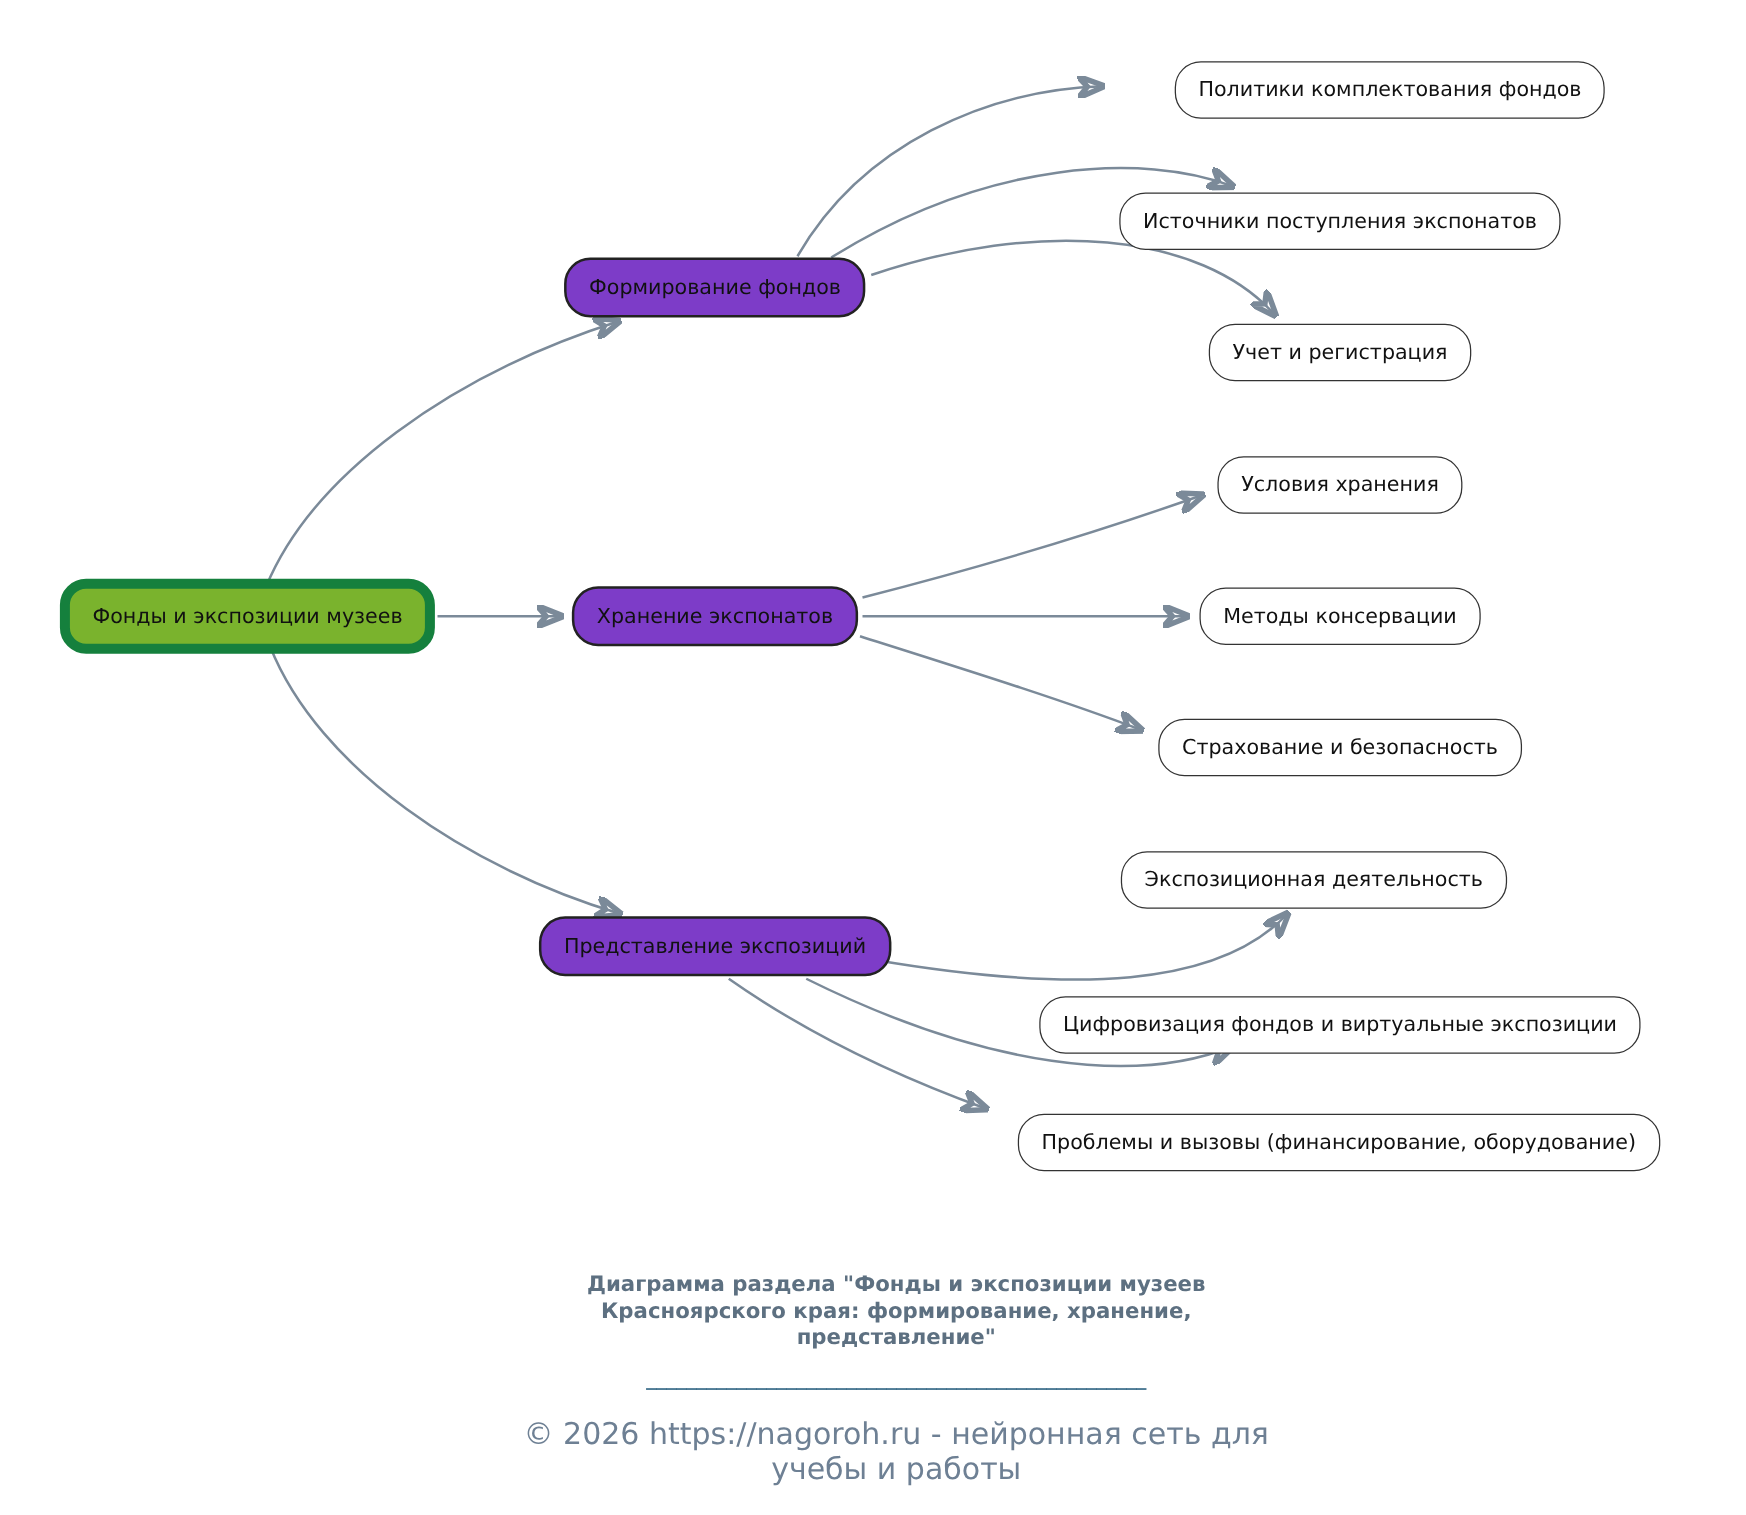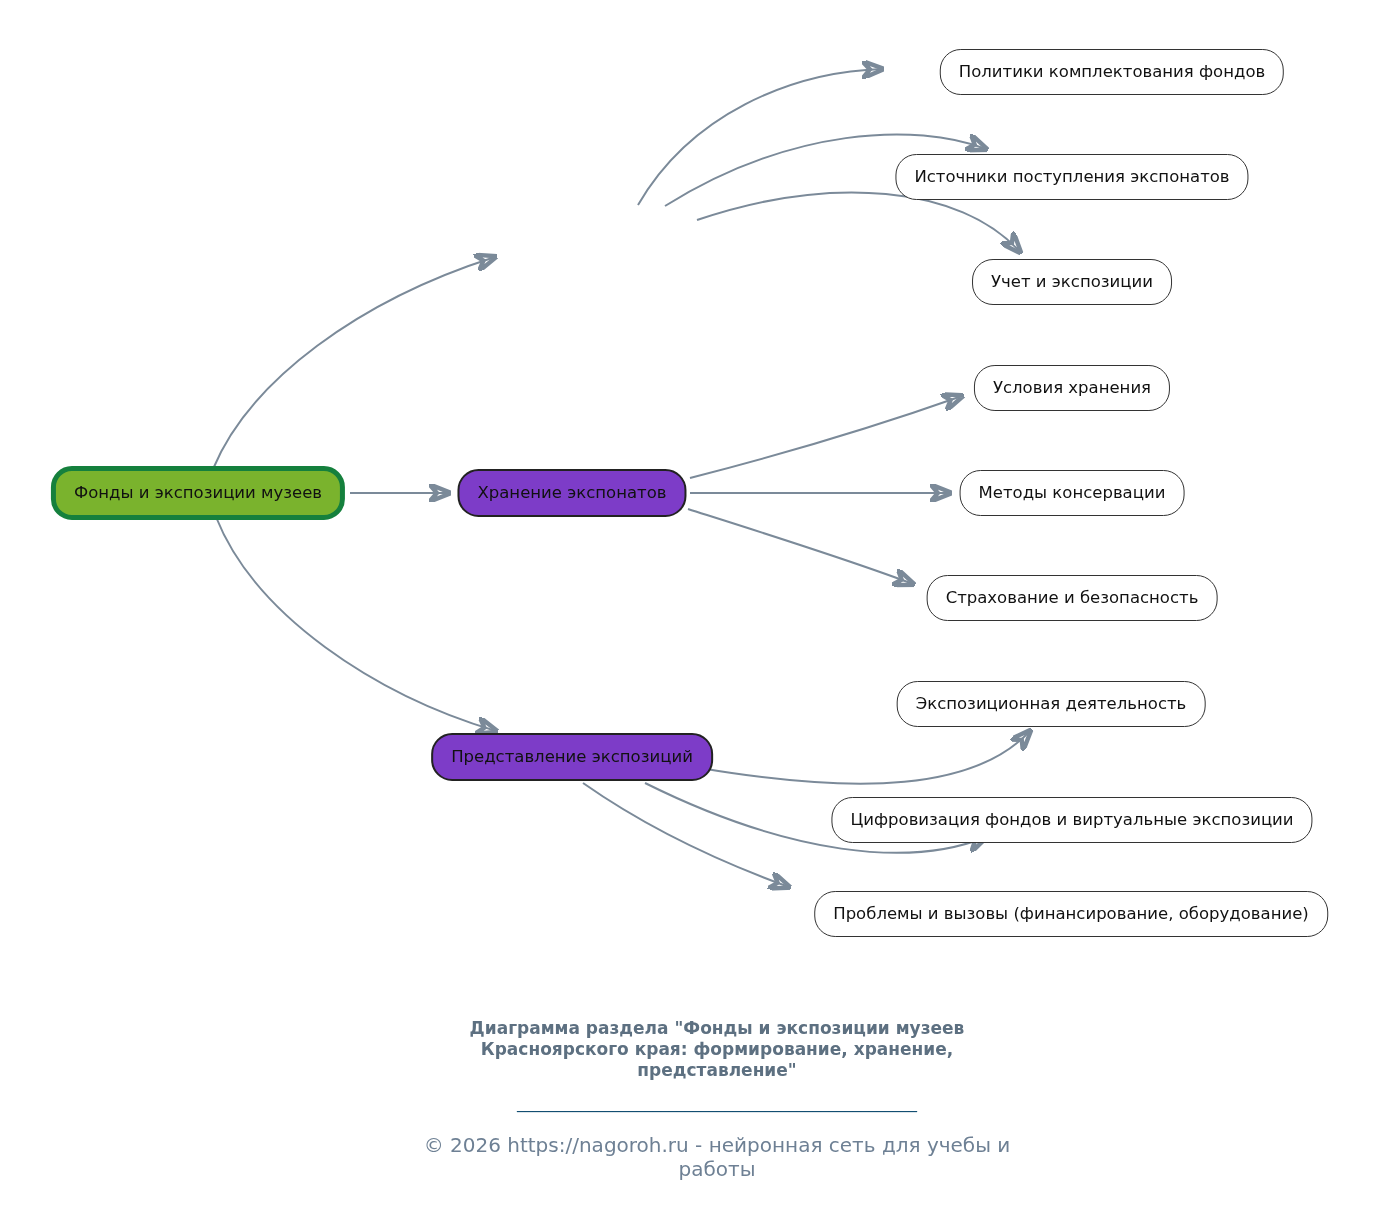--- a/index.html
+++ b/index.html
@@ -15,21 +15,21 @@
   .node {
     position:absolute;
     transform:translate(-50%,-50%);
     white-space:nowrap;
     font-size:16.5px;
     color:#111111;
     padding:11px 18px;
     border-radius:21px;
     line-height:22px;
   }
-  .node.root   { background:#7ab32d; border:5px solid #15803d; }
+  .node.root   { background:#7ab32d; border:8px solid #15803d; }
   .node.branch { background:#7d3cc8; border:2px solid #222222; }
   .node.leaf   { background:#ffffff; border:1.5px solid #333333; }
   .footer {
     position:absolute;
     left:717px; top:1018px;
     transform:translateX(-50%);
     width:620px;
     text-align:center;
   }
   .footer-title {
@@ -40,21 +40,21 @@
   }
   .footer-divider {
     color:#0c4a6e;
     font-size:16px;
     line-height:16px;
     margin-top:14px;
     white-space:nowrap;
   }
   .footer-copyright {
     color:#6e8094;
-    font-size:20px;
+    font-size:24px;
     margin-top:22px;
   }
 </style>
 </head>
 <body>
 
 <div class="canvas">
 
   <svg class="edges" viewBox="0 0 1397 1212" xmlns="http://www.w3.org/2000/svg">
     <defs>
@@ -71,30 +71,31 @@
     <path marker-end="url(#arrow)" d="M690,478 C780,455 880,425 962,396"></path>
     <path marker-end="url(#arrow)" d="M690,493 L950,493"></path>
     <path marker-end="url(#arrow)" d="M688,509 C770,535 850,560 913,584"></path>
     <path marker-end="url(#arrow)" d="M700,768 C860,795 975,790 1030,731"></path>
     <path marker-end="url(#arrow)" d="M645,783 C790,855 910,868 986,837"></path>
     <path marker-end="url(#arrow)" d="M583,783 C650,830 720,862 789,887"></path>
   </svg>
 
   <div class="node root" style="left:198px; top:493px;">Фонды и экспозиции музеев</div>
 
+  <div class="node branch" style="left:572px; top:230px;">Формирование фондов</div>
 
   <div class="node branch" style="left:572px; top:493px;text-align:center;">Хранение экспонатов</div>
 
   <div class="node branch" style="left:572px; top:757px;">Представление экспозиций</div>
 
   <div class="node leaf" style="left:1112px; top:72px;">Политики комплектования фондов</div>
 
   <div class="node leaf" style="left:1072px; top:177px;">Источники поступления экспонатов</div>
 
-  <div class="node leaf" style="left:1072px; top:282px;">Учет и экспозиции</div>
+  <div class="node leaf" style="left:1072px; top:282px;">Учет и регистрация</div>
 
   <div class="node leaf" style="left:1072px; top:388px;">Условия хранения</div>
 
   <div class="node leaf" style="left:1072px; top:493px;">Методы консервации</div>
 
   <div class="node leaf" style="left:1072px; top:598px;">Страхование и безопасность</div>
 
   <div class="node leaf" style="left:1051px; top:704px;">Экспозиционная деятельность</div>
 
   <div class="node leaf" style="left:1072px; top:809px;margin-top:11px;">Цифровизация фондов и виртуальные экспозиции</div>

